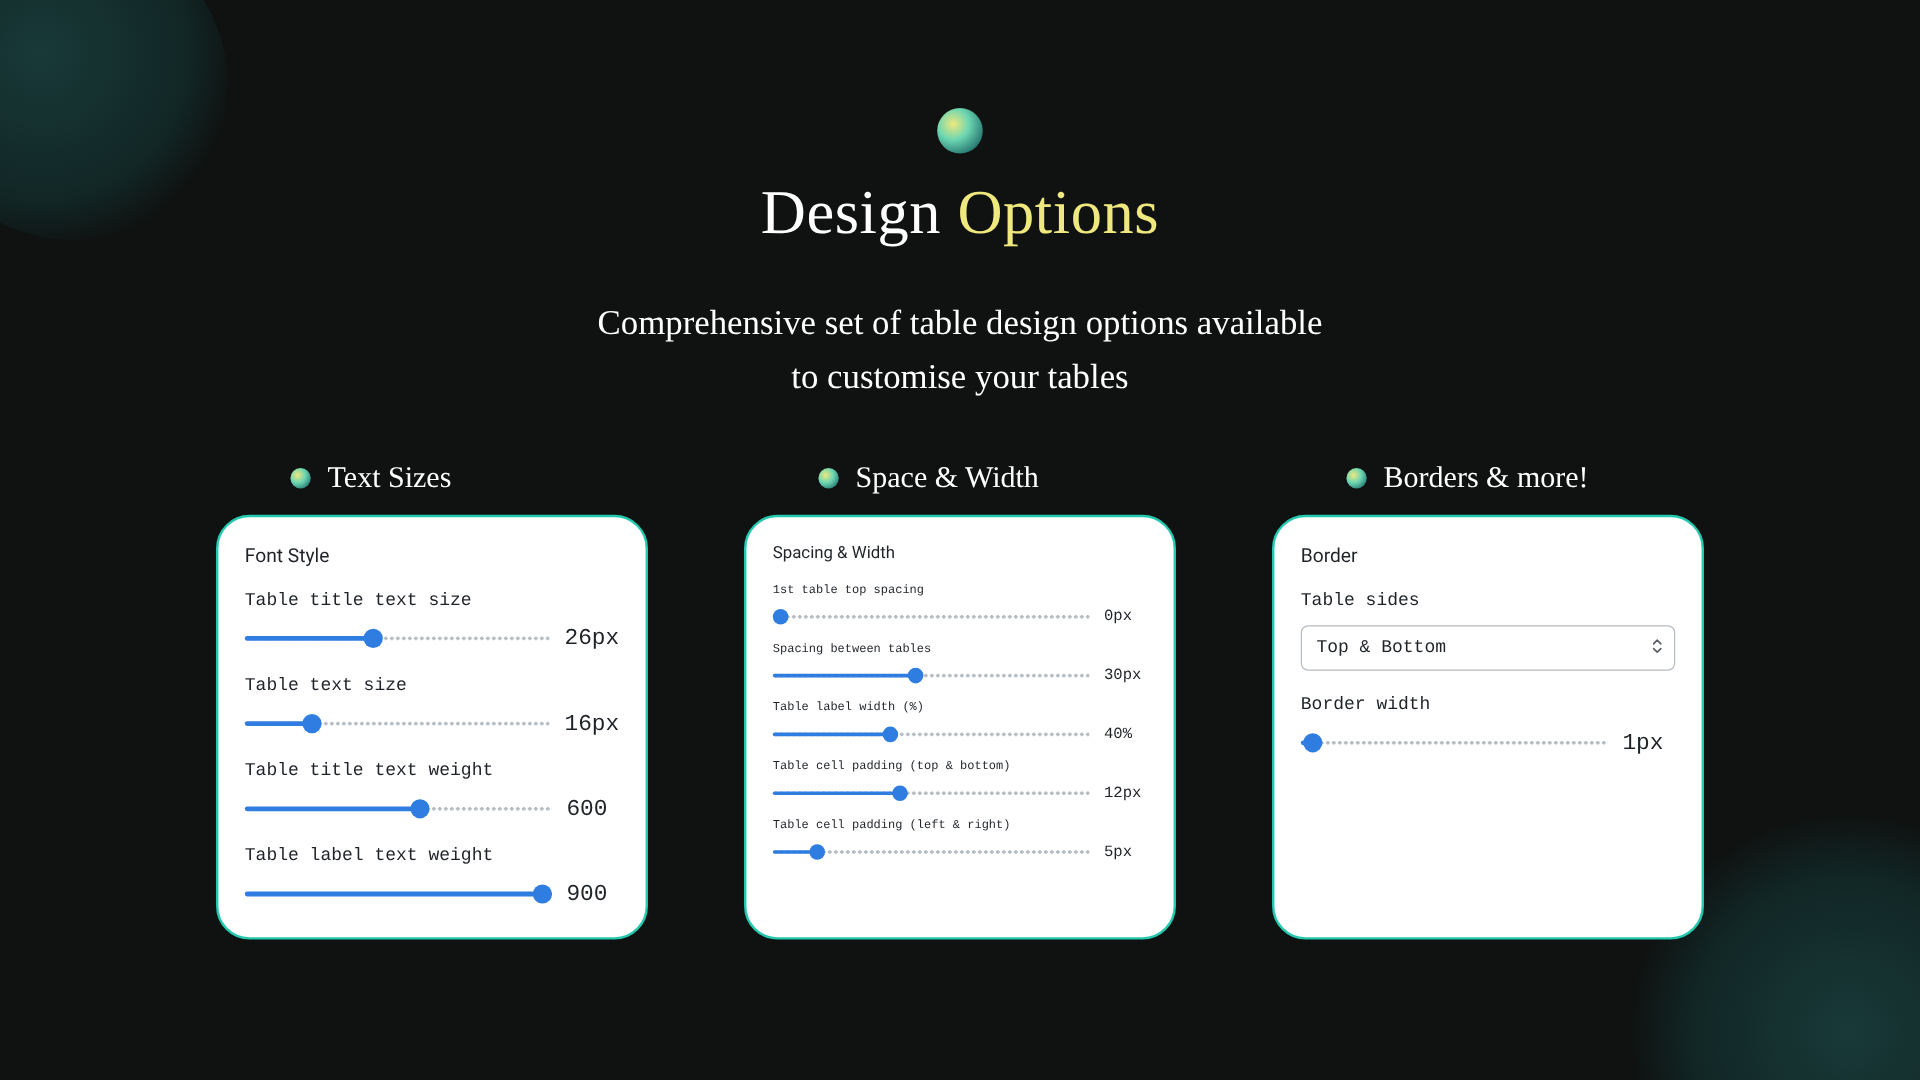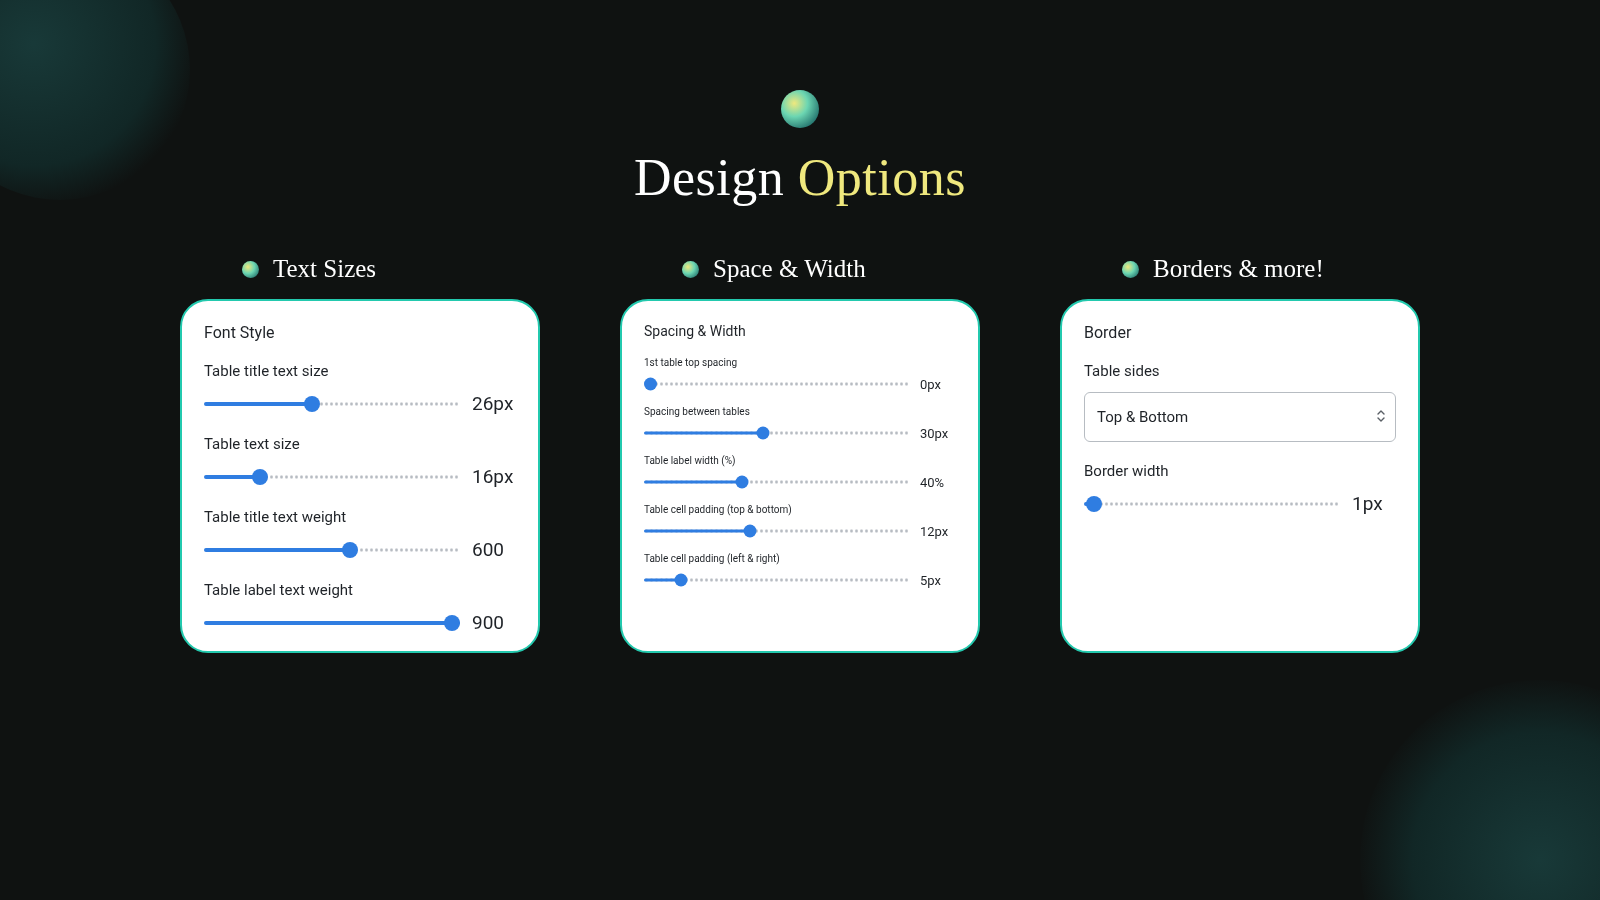--- a/index.html
+++ b/index.html
@@ -104,21 +104,21 @@
     height: 354px;
     overflow: hidden;
   }
   .card h3 {
     font-size: 16px;
     font-weight: 400;
     margin-bottom: 20px;
   }
   .card h3.small { font-size: 14px; margin-bottom: 18px; }
 
-  .field { margin-bottom: 20px; }
+  .field { margin-bottom: 20px; font-family: Liberation Mono, monospace; }
   .field.tight { margin-bottom: 14px; }
   .field-label {
     font-size: 15px;
     color: #1f2328;
     margin-bottom: 12px;
   }
   .field-label.small { font-size: 10px; margin-bottom: 8px; }
 
   .slider-row {
     display: flex;
@@ -163,21 +163,21 @@
     font-size: 19px;
     color: #1f2328;
     white-space: nowrap;
   }
   .val.small { font-size: 13px; min-width: 36px; }
 
   .select {
     position: relative;
     border: 1px solid #b7bcc2;
     border-radius: 6px;
-    height: 50px;
+    height: 38px;
     display: flex;
     align-items: center;
     padding: 0 34px 0 12px;
     font-size: 15px;
     color: #1f2328;
     background: #fff;
   }
   .select .caret {
     position: absolute;
     right: 10px; top: 50%;
@@ -196,20 +196,24 @@
 <div class="wrap">
 
   <div class="title-row">
     <div class="title-bullet"></div>
     <h1 class="title">
       <span>Design</span>
       <span class="accent">Options</span>
     </h1>
   </div>
 
+  <p class="subtitle">
+    <span>Comprehensive set of table design options available</span><br>
+    <span>to customise your tables</span>
+  </p>
 
   <div class="cards">
 
     <div class="col">
       <div class="col-head">
         <div class="col-bullet"></div>
         <div class="col-title">Text Sizes</div>
       </div>
       <div class="card">
         <h3>Font Style</h3>

